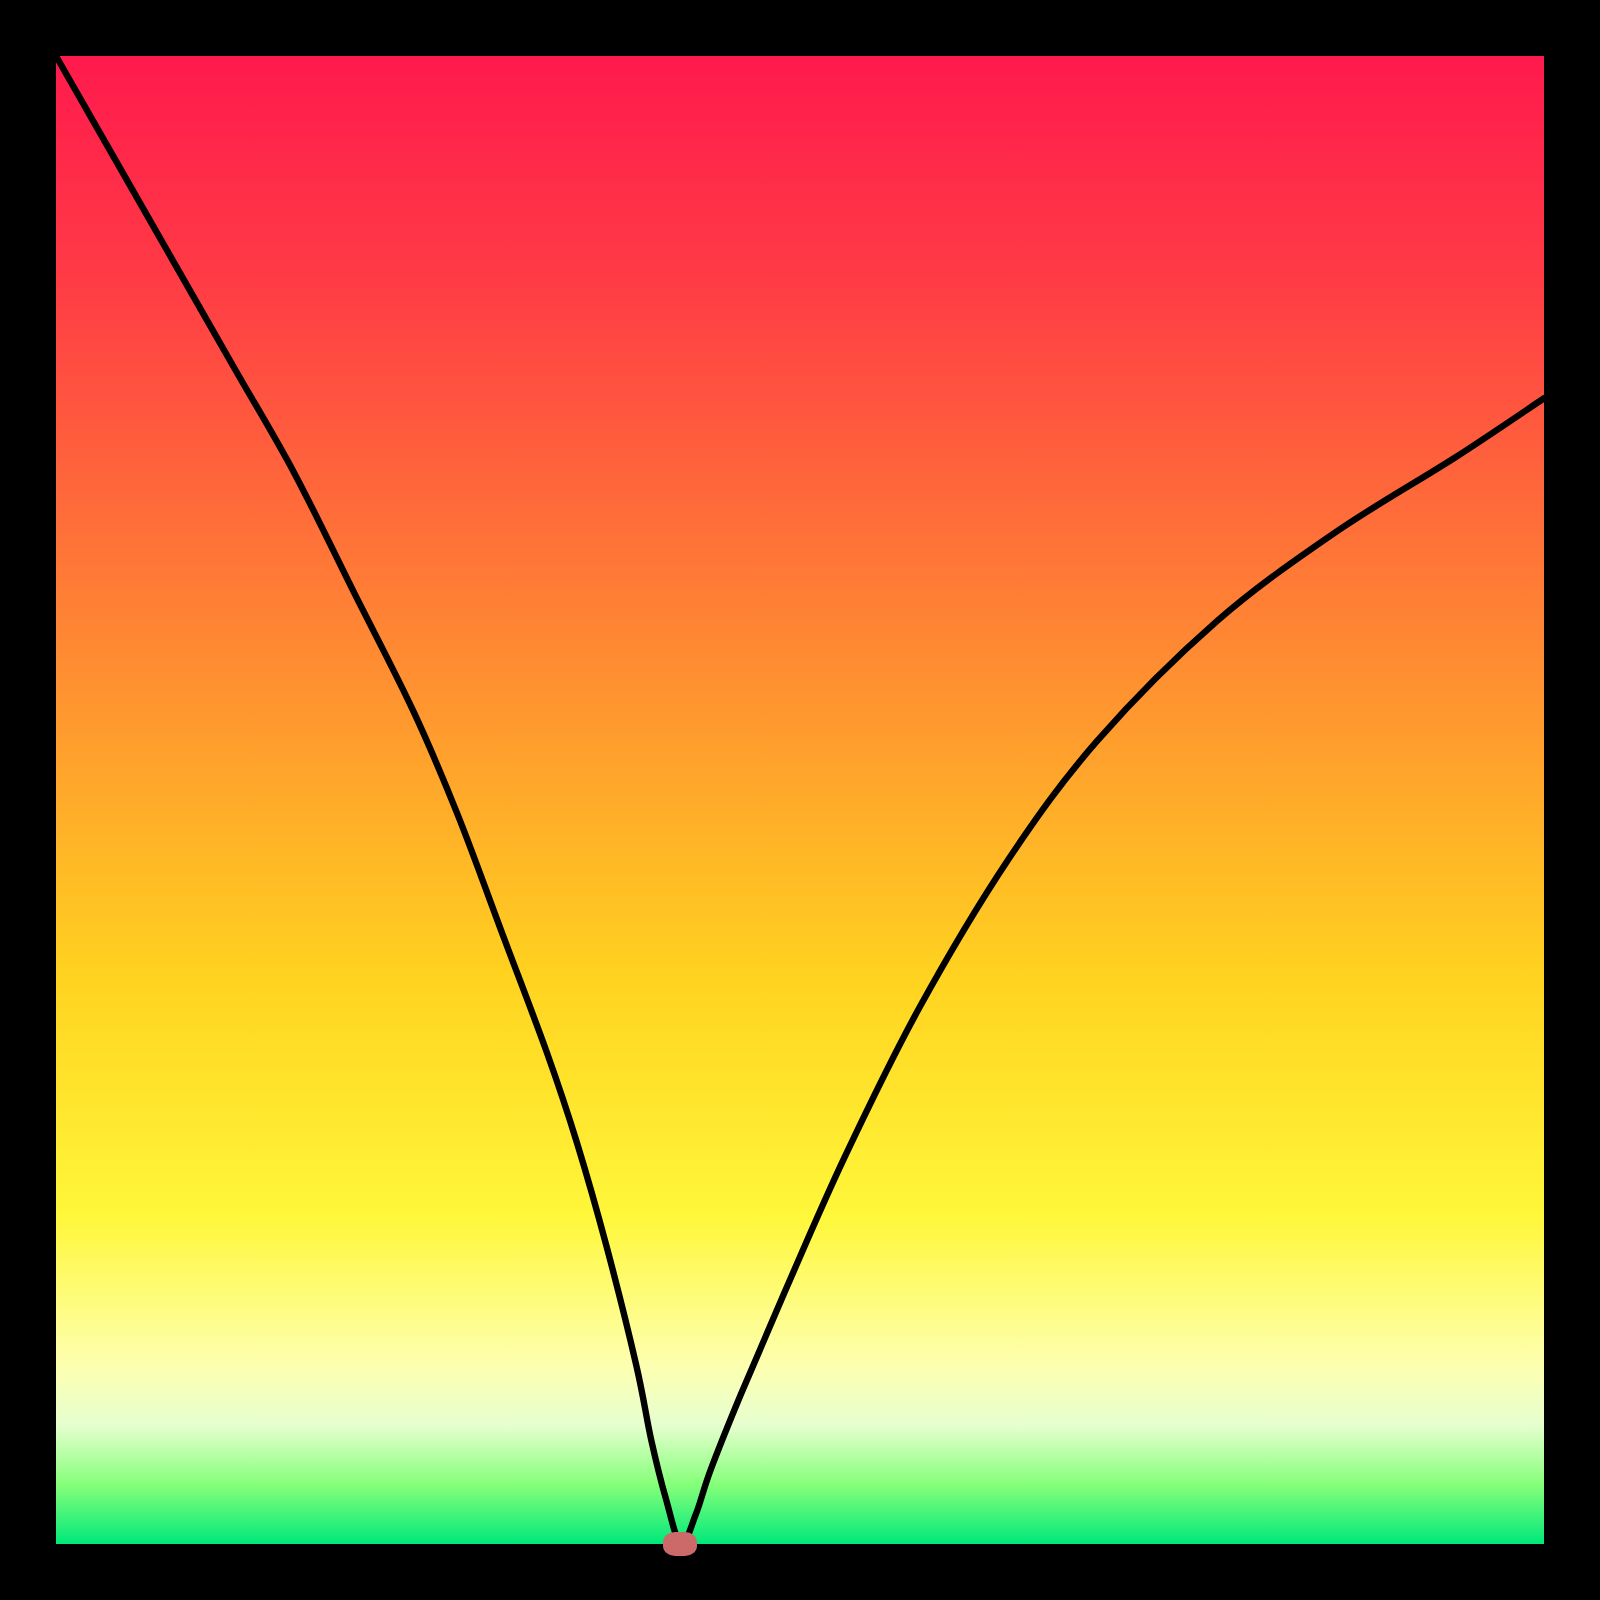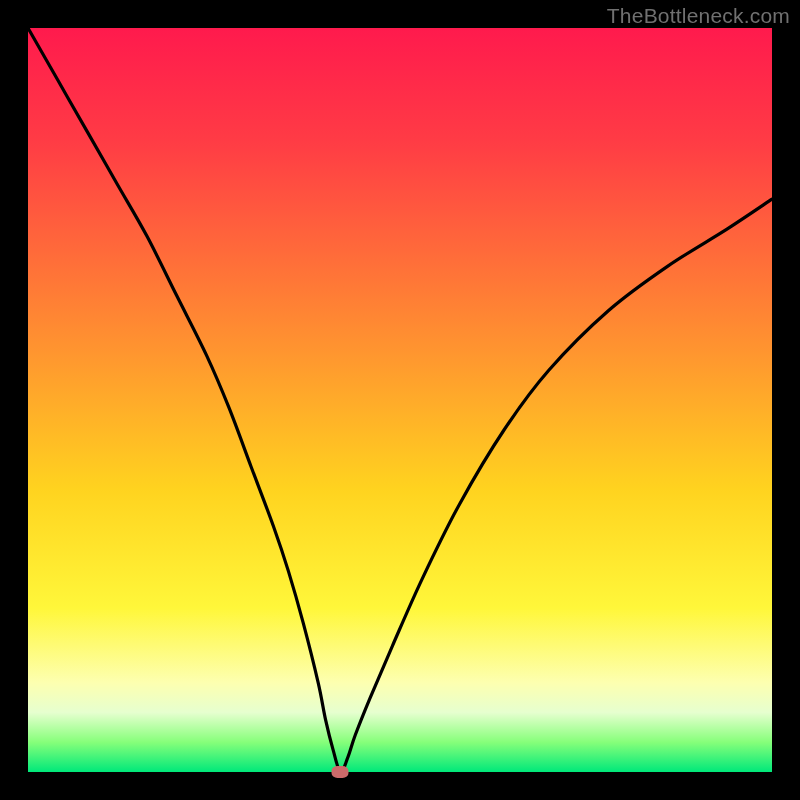--- a/index.html
+++ b/index.html
@@ -69,14 +69,13 @@
 
 <div class="frame">
   <div class="plot-area"></div>
 
   <svg class="curve" viewBox="0 0 744 744" preserveAspectRatio="none">
     <path id="curve-path" fill="none" stroke="#000000" stroke-width="3.2" stroke-linejoin="round" stroke-linecap="round" d="M 0.00 0.00 C 4.96 8.68, 19.84 34.72, 29.76 52.08 C 39.68 69.44, 49.60 86.80, 59.52 104.16 C 69.44 121.52, 79.36 138.88, 89.28 156.24 C 99.20 173.60, 109.12 189.72, 119.04 208.32 C 128.96 226.92, 138.88 248.00, 148.80 267.84 C 158.72 287.68, 169.88 308.76, 178.56 327.36 C 187.24 345.96, 193.44 360.84, 200.88 379.44 C 208.32 398.04, 215.76 419.12, 223.20 438.96 C 230.64 458.80, 239.32 481.12, 245.52 498.48 C 251.72 515.84, 255.44 527.00, 260.40 543.12 C 265.36 559.24, 270.32 576.60, 275.28 595.20 C 280.24 613.80, 286.44 638.60, 290.16 654.72 C 293.88 670.84, 295.12 680.76, 297.60 691.92 C 300.08 703.08, 302.56 713.00, 305.04 721.68 C 307.52 730.36, 310.00 742.76, 312.48 744.00 C 314.96 745.24, 317.44 735.32, 319.92 729.12 C 322.40 722.92, 323.64 716.72, 327.36 706.80 C 331.08 696.88, 336.04 684.48, 342.24 669.60 C 348.44 654.72, 355.88 637.36, 364.56 617.52 C 373.24 597.68, 383.16 574.12, 394.32 550.56 C 405.48 527.00, 417.88 500.96, 431.52 476.16 C 445.16 451.36, 461.28 424.08, 476.16 401.76 C 491.04 379.44, 503.44 362.08, 520.80 342.24 C 538.16 322.40, 560.48 300.08, 580.32 282.72 C 600.16 265.36, 620.00 251.72, 639.84 238.08 C 659.68 224.44, 682.00 212.04, 699.36 200.88 C 716.72 189.72, 736.56 176.08, 744.00 171.12"></path>
   </svg>
 
   <div id="marker" class="marker" style="left: 340.48px; top: 772px; background: rgb(204, 106, 106);"></div>
 
-  <div class="watermark">TheBottleneck.com</div>
 </div>
 
 </body></html>

